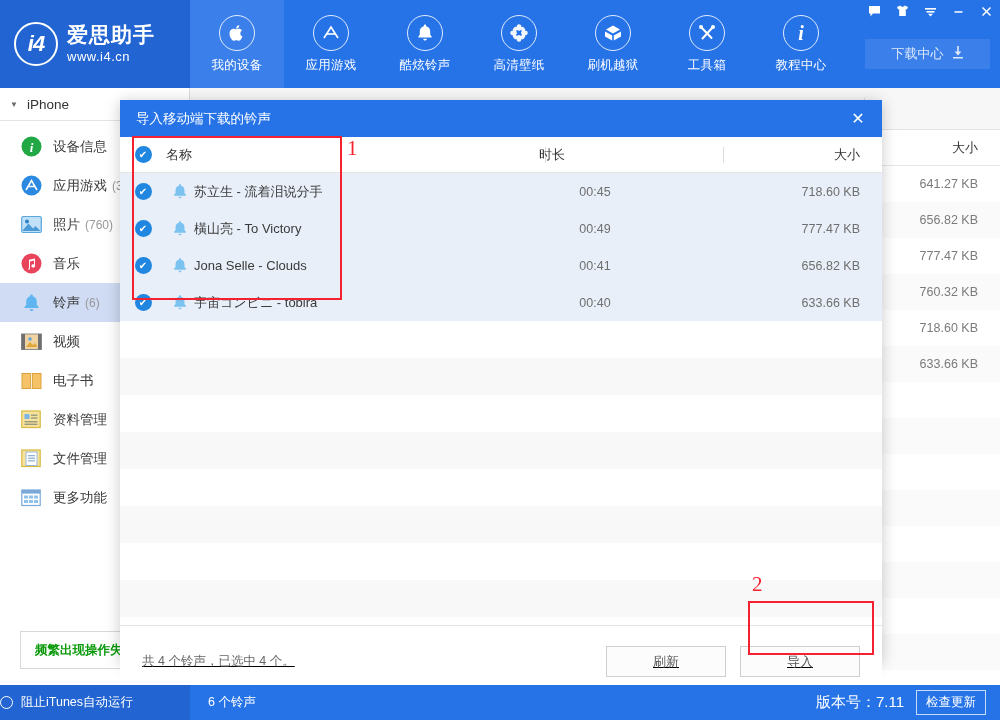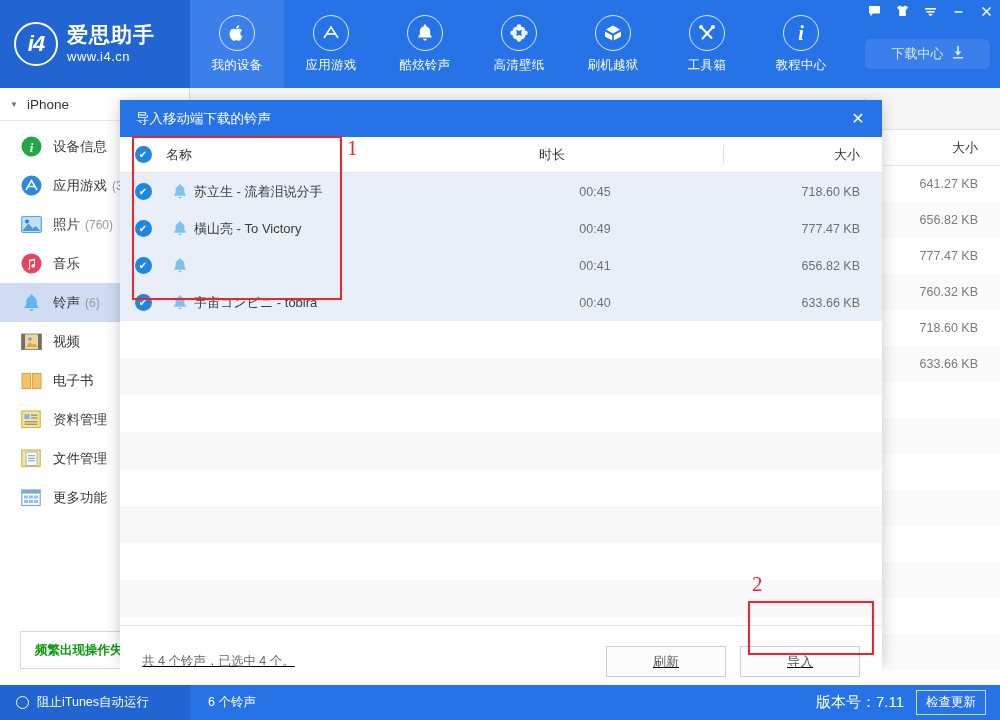--- a/index.html
+++ b/index.html
@@ -49,21 +49,21 @@
   .winctrls { position: absolute; right: 0; top: 0; display: flex; height: 22px; }
   .wc {
     width: 28px; height: 22px; display: flex; align-items: center;
     justify-content: center; color: #fff; cursor: pointer; font-size: 12px;
   }
 
   .dl-center {
     position: absolute; right: 10px; top: 39px;
     width: 125px; height: 30px; background: #3b80ea;
     color: #dde9fb; font-size: 13px; cursor: pointer;
-    display: flex; align-items: center; justify-content: center; gap: 8px; border-radius: 6px;
+    display: flex; align-items: center; justify-content: center; gap: 8px;
   }
 
   
   .sidebar {
     position: absolute; left: 0; top: 88px; width: 190px; height: 597px;
     background: #fff; border-right: 1px solid #dcdcdc;
   }
   .device-row {
     height: 33px; display: flex; align-items: center; padding-left: 10px;
     border-bottom: 1px solid #e4e4e4; cursor: pointer;
@@ -111,21 +111,21 @@
   .bg-row .sz { position: absolute; right: 22px; width: 110px; text-align: right; }
   .bg-divider { position: absolute; right: 135px; top: 10px; height: 16px; width: 1px; background: #dcdcdc; }
 
   
   .statusbar {
     position: absolute; left: 0; bottom: 0; width: 1000px; height: 35px;
     background: #2673e8; display: flex; align-items: center; color: #fff;
   }
   .sb-left {
     width: 190px; height: 35px; background: #2264d1;
-    display: flex; align-items: center; padding-left: 16px; gap: 8px; cursor: pointer;
+    display: flex; align-items: center; gap: 8px; cursor: pointer;
   }
   .sb-circle { width: 13px; height: 13px; border: 1.5px solid #fff; border-radius: 50%; }
   .sb-text { font-size: 12.5px; }
   .sb-count { margin-left: 18px; font-size: 12.5px; }
   .sb-right { margin-left: auto; display: flex; align-items: center; gap: 12px; padding-right: 14px; }
   .sb-ver { font-size: 15px; }
   .sb-btn {
     border: 1px solid rgba(255,255,255,.75); padding: 3px 9px;
     font-size: 12.5px; cursor: pointer;
   }
@@ -558,20 +558,21 @@
 
       <div class="rrow sel">
         <div class="chk-cell">
           <span class="chk">✔</span>
         </div>
         <div class="bell-cell">
           <svg width="16" height="17" viewBox="0 0 19 20">
               <path fill="#7cc2f0" d="M9.5 1.5c-0.7 0-1.3 0.5-1.3 1.2v0.5C5.8 3.8 4.2 5.9 4.2 8.5v3.3L2.5 14v1h14v-1l-1.7-2.2V8.5c0-2.6-1.6-4.7-4-5.3V2.7c0-0.7-0.6-1.2-1.3-1.2z M7.6 16.2c0 1 0.85 1.8 1.9 1.8s1.9-0.8 1.9-1.8z"></path>
             </svg>
         </div>
+        <div class="name-cell">Jona Selle - Clouds</div>
         <div class="dur-cell">00:41</div>
         <div class="size-cell">656.82 KB</div>
       </div>
 
       <div class="rrow sel">
         <div class="chk-cell">
           <span class="chk">✔</span>
         </div>
         <div class="bell-cell">
           <svg width="16" height="17" viewBox="0 0 19 20">

